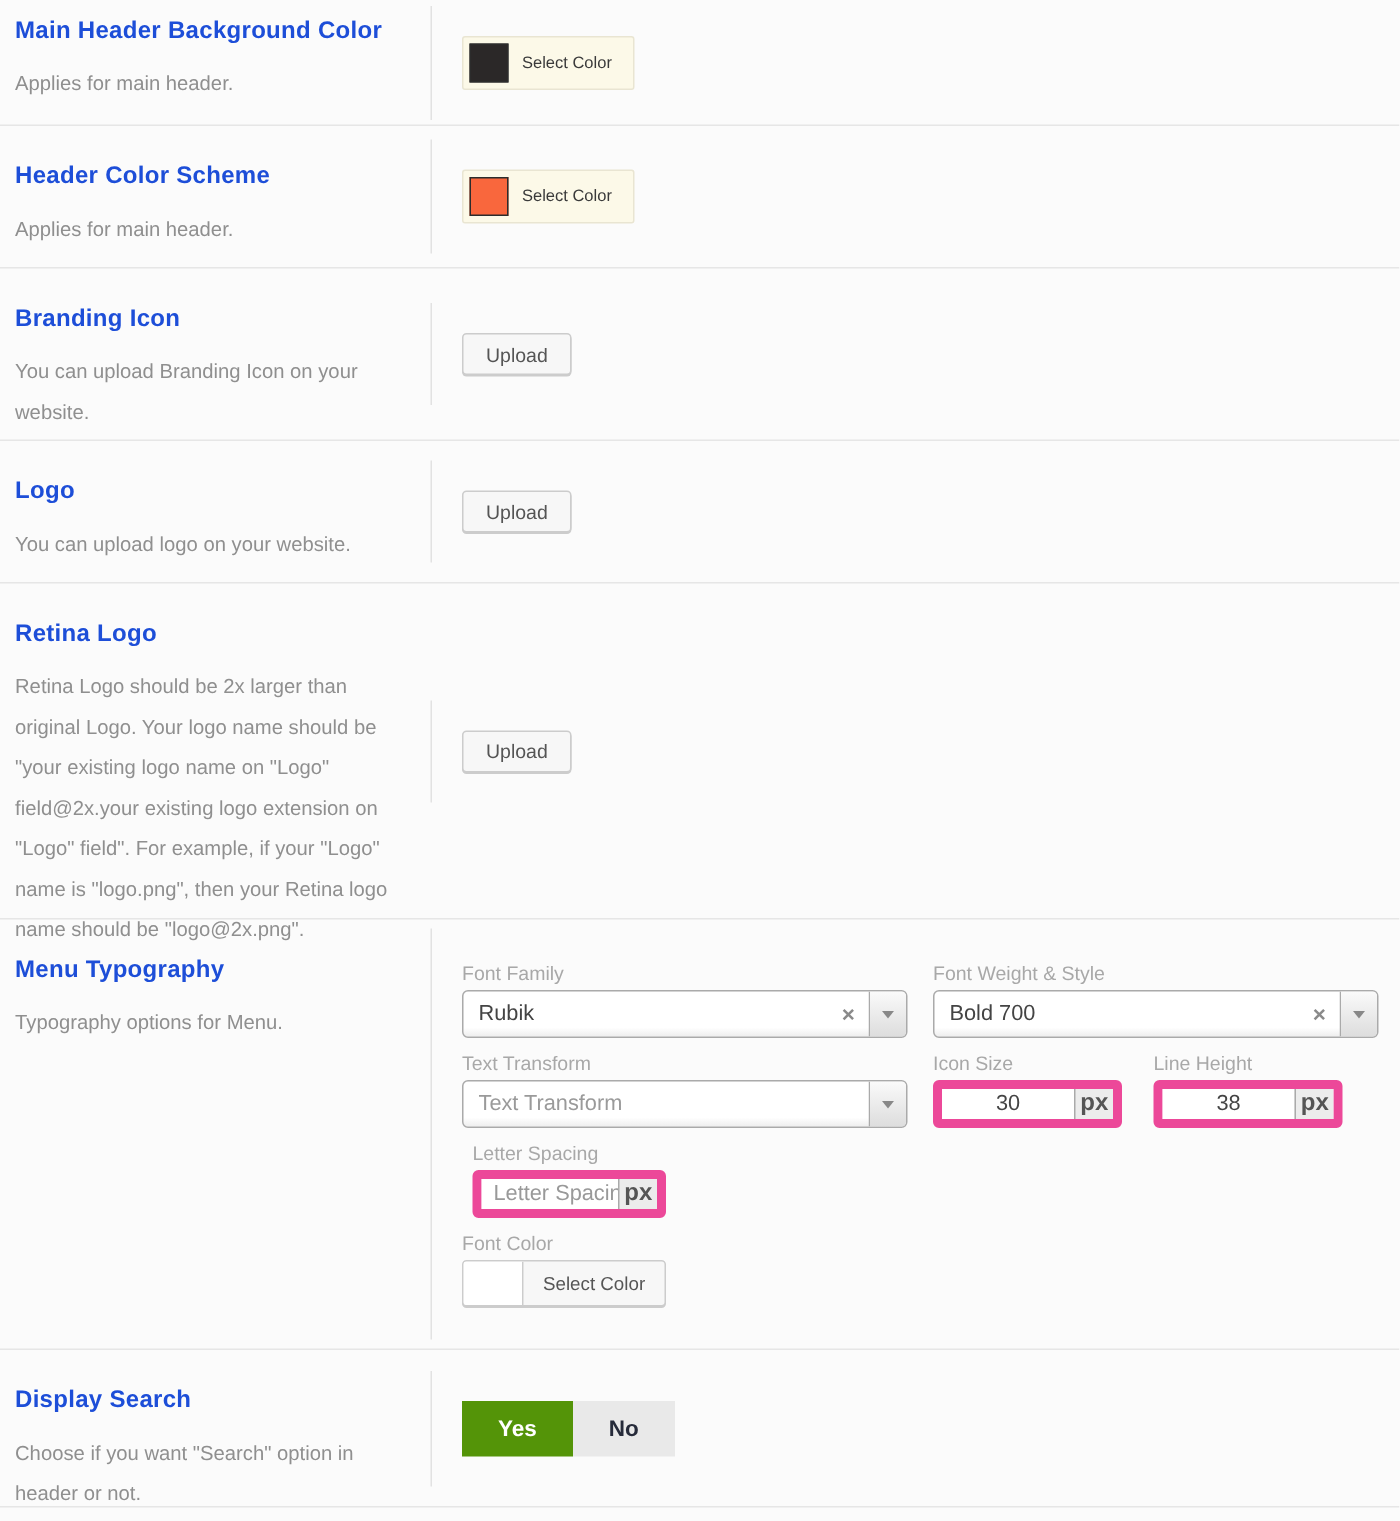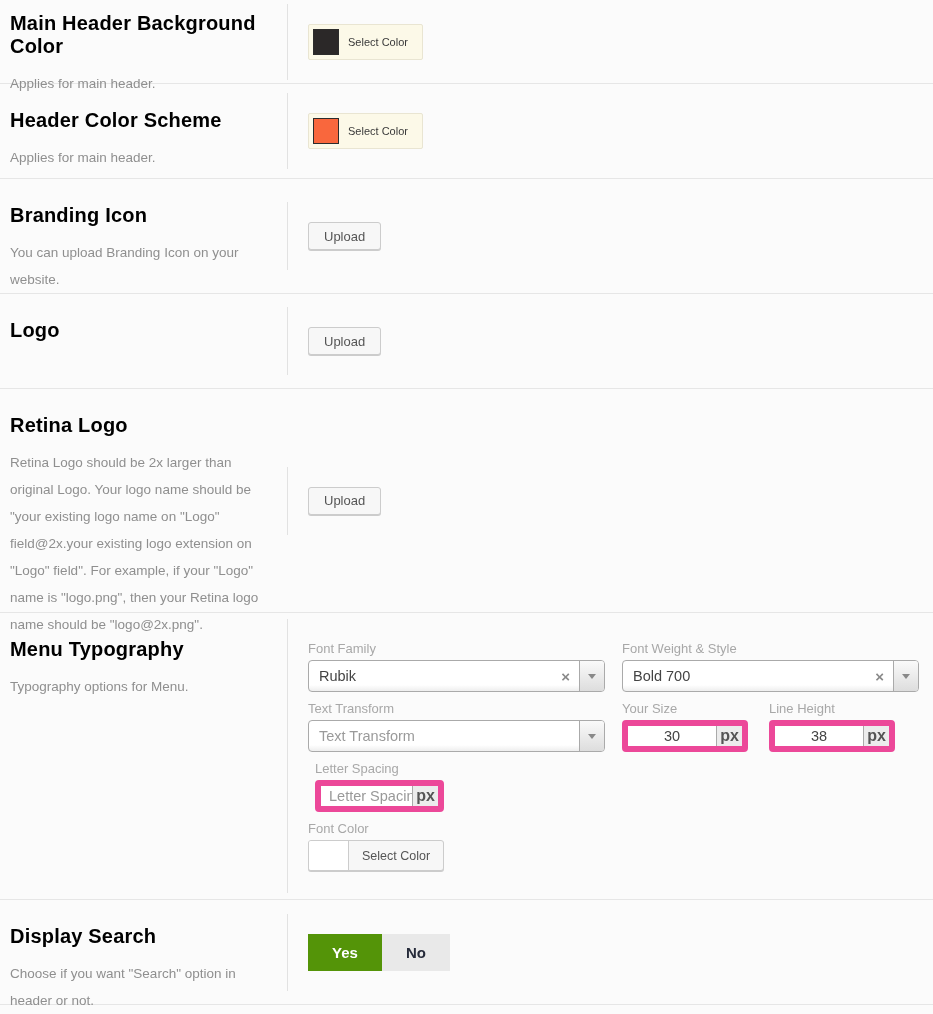--- a/index.html
+++ b/index.html
@@ -7,21 +7,21 @@
   body { width:933px; font-family:"Liberation Sans", sans-serif; }
   .panel { width:933px; min-height:1014px; }
 
   .section { display:flex; border-bottom:1px solid #e6e6e6; width:100%; }
   .sec1 { height:84px; } .sec2 { height:95px; } .sec3 { height:115px; }
   .sec4 { height:95px; } .sec5 { height:224px; } .sec6 { height:287px; }
   .sec7 { height:105px; }
 
   .label-col { width:287px; flex:0 0 287px; padding:25px 16px 10px 10px; }
   .sec1 .label-col { padding-top:12px; }
-  .sec-title { font-size:20px; font-weight:bold; color:#000000; letter-spacing:.2px; }
+  .sec-title { font-size:16px; font-weight:bold; color:#1d4ed8; letter-spacing:.2px; }
   .sec-desc { margin-top:12px; font-size:13.5px; color:#8f8f8f; line-height:27px; }
 
   .field-col { flex:1; display:flex; align-items:center; }
   .field-wrap { width:100%; border-left:1px solid #e2e2e2; padding:20px 0 20px 20px; }
   .sec6 .field-wrap { padding:22px 0 22px 20px; }
 
   
   .cream-picker { display:inline-flex; align-items:center; background:#fcf9e8;
     border:1px solid #e9e5d2; border-radius:2px; padding:4px; cursor:pointer; }
   .cream-picker .sw { width:26px; height:26px; border:1px solid #2c2c2c; }
@@ -117,20 +117,21 @@
     <div class="field-col">
       <div class="field-wrap">
         <button class="upload-btn">Upload</button>
       </div>
     </div>
   </div>
 
   <div class="section sec4">
     <div class="label-col">
       <div class="sec-title">Logo</div>
+      <div class="sec-desc">You can upload logo on your website.</div>
     </div>
     <div class="field-col">
       <div class="field-wrap">
         <button class="upload-btn">Upload</button>
       </div>
     </div>
   </div>
 
   <div class="section sec5">
     <div class="label-col">
@@ -179,21 +180,21 @@
           <div class="fgroup w297">
             <div class="flabel">Text Transform</div>
             <div class="sel">
               <span class="val ph">Text Transform</span>
               <span class="arrow-box">
                   <span class="tri"></span>
                 </span>
             </div>
           </div>
           <div class="fgroup" style="margin-right:21px;">
-            <div class="flabel">Your Size</div>
+            <div class="flabel">Icon Size</div>
             <div class="numgrp">
               <input type="text" value="30" style="">
               <span class="unit">px</span>
             </div>
           </div>
           <div class="fgroup">
             <div class="flabel">Line Height</div>
             <div class="numgrp">
               <input type="text" value="38" style="">
               <span class="unit">px</span>

